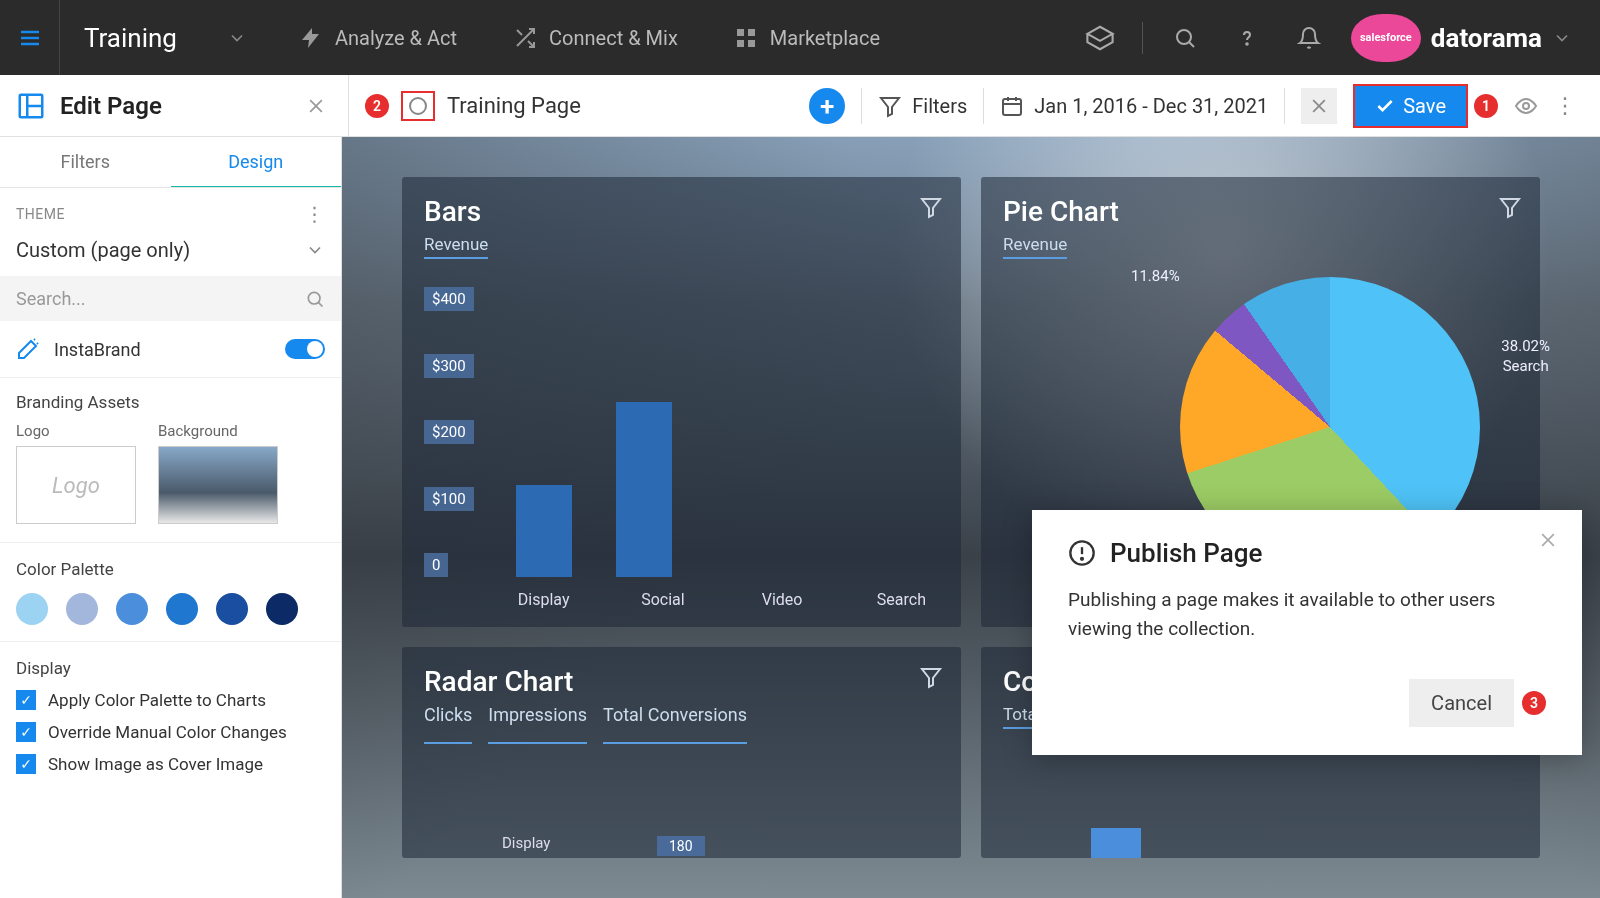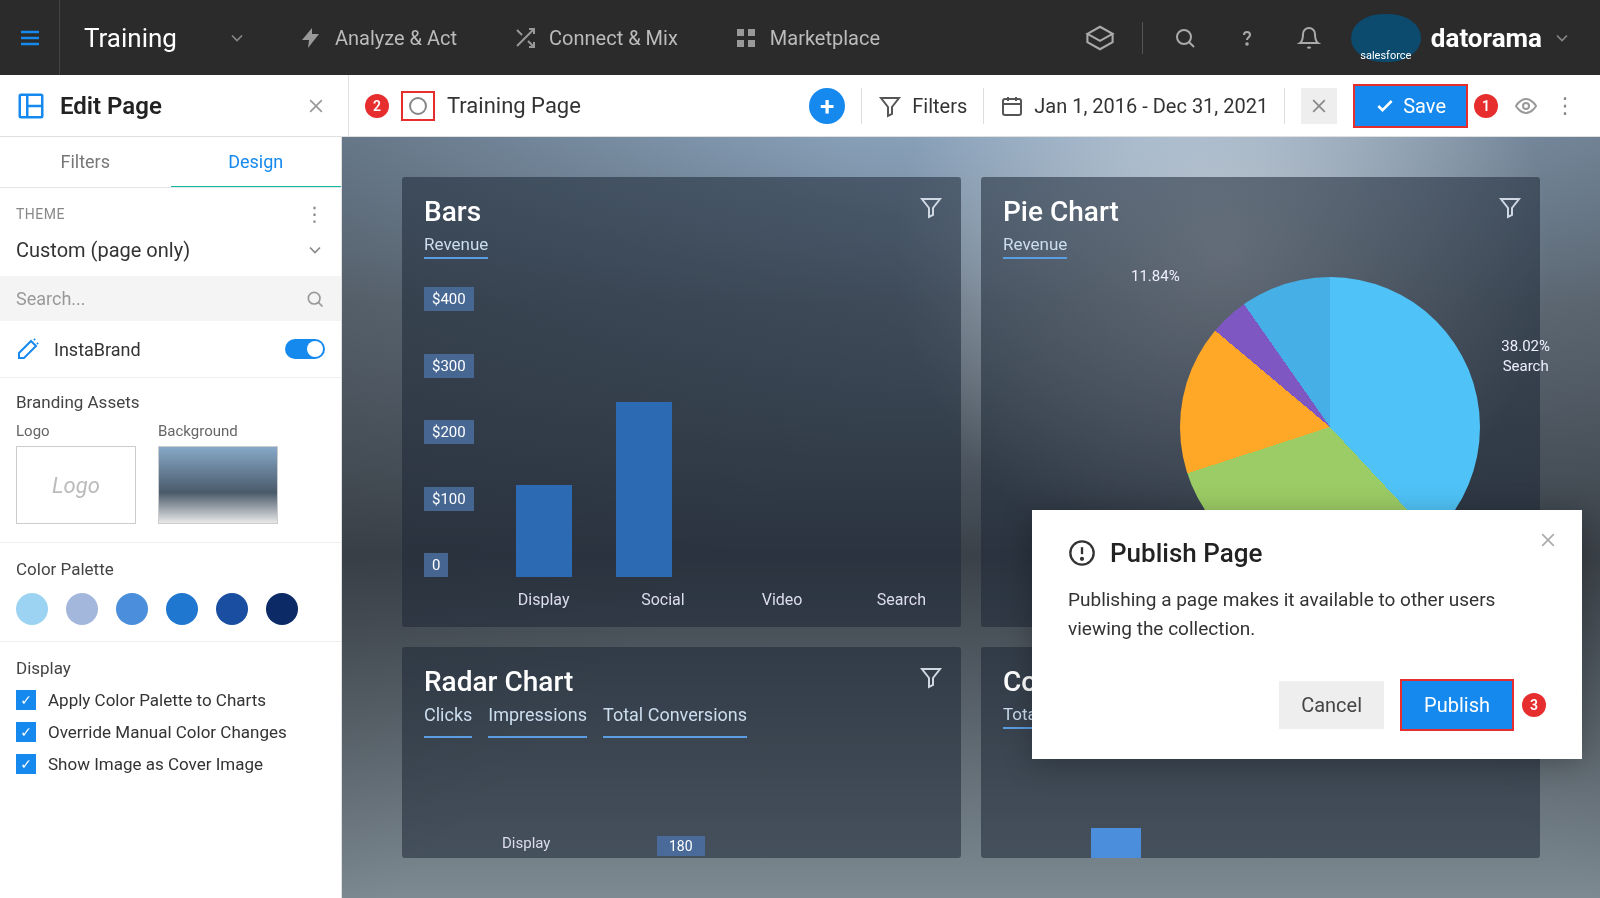--- a/index.html
+++ b/index.html
@@ -10,21 +10,21 @@
 .hamburger { width: 60px; height: 75px; display: flex; align-items: center; justify-content: center; border-right: 1px solid #444; }
 .hamburger svg { stroke: #1589ee; }
 .workspace { display: flex; align-items: center; padding: 0 24px; gap: 50px; color: #fff; font-size: 26px; font-weight: 400; }
 .nav-tabs { display: flex; height: 75px; }
 .nav-tab { display: flex; align-items: center; gap: 12px; padding: 0 28px; color: #bbb; font-size: 20px; cursor: pointer; position: relative; }
 .nav-tab.active { background: #3a3a3a; color: #fff; }
 .nav-tab.active::after { content: ""; position: absolute; bottom: 0; left: 0; right: 0; height: 4px; background: #1589ee; }
 .nav-right { margin-left: auto; display: flex; align-items: center; gap: 22px; padding-right: 28px; }
 .nav-icon-btn { width: 40px; height: 40px; display: flex; align-items: center; justify-content: center; color: #aaa; }
 .brand { display: flex; align-items: center; gap: 10px; }
-.sf-cloud { width: 70px; height: 48px; background: #0c4a6e; border-radius: 50% / 55%; position: relative; display: flex; align-items: flex-end; justify-content: center; color: #fff; font-size: 11px; font-weight: 400; }
+.sf-cloud { width: 70px; height: 48px; background: #ec4899; border-radius: 50% / 55%; position: relative; display: flex; align-items: center; justify-content: center; color: #fff; font-size: 11px; font-weight: 700; }
 .brand-text { color: #fff; font-size: 26px; font-weight: 700; }
 .divider-v { width: 1px; height: 32px; background: #555; }
 
 
 .subheader { height: 62px; border-bottom: 1px solid #e0e0e0; display: flex; align-items: center; background: #fff; }
 .subheader-left { display: flex; align-items: center; padding: 0 16px; gap: 14px; }
 .edit-icon { color: #1589ee; }
 .subheader-title { font-size: 24px; font-weight: 600; color: #222; }
 .sub-close { margin-left: auto; color: #888; }
 .sub-sep { width: 1px; height: 62px; background: #e0e0e0; margin: 0 6px; }
@@ -74,21 +74,21 @@
 .canvas::before { content:""; position:absolute; inset:0; background:
    radial-gradient(circle at 70% 15%, rgba(255,255,255,0.5), transparent 30%),
    linear-gradient(135deg, rgba(50,55,60,0.5) 0%, transparent 40%),
    linear-gradient(225deg, rgba(60,65,70,0.45) 0%, transparent 38%);
 }
 .widgets-grid { position: absolute; inset: 40px 60px; display: grid; grid-template-columns: 1fr 1fr; grid-template-rows: 450px 1fr; gap: 20px; }
 .widget { background: rgba(30,40,55,0.55); border-radius: 3px; padding: 18px 22px; color: #e8e8e8; position: relative; }
 .widget-title { font-size: 28px; font-weight: 500; color: #fff; }
 .widget-sub { font-size: 17px; color: #cde; border-bottom: 2px solid #5a9de0; display: inline-block; margin-top: 6px; padding-bottom: 3px; }
 .widget-subs { display: flex; gap: 16px; margin-top: 6px; }
-.widget-subs span { font-size: 18px; color: #cde; border-bottom: 2px solid #5a9de0; padding-bottom: 11px; }
+.widget-subs span { font-size: 18px; color: #cde; border-bottom: 2px solid #5a9de0; padding-bottom: 17px; }
 .widget-filter-icon { position: absolute; top: 18px; right: 18px; color: #cfd8e3; }
 
 
 .bars-area { position: absolute; left: 22px; right: 22px; bottom: 18px; top: 110px; }
 .y-axis { position: absolute; left: 0; top: 0; bottom: 32px; width: 60px; display: flex; flex-direction: column; justify-content: space-between; }
 .ytick { background: rgba(75,110,160,0.85); color: #fff; font-size: 15px; padding: 3px 8px; width: fit-content; }
 .bar-plot { position: absolute; left: 72px; right: 0; bottom: 32px; top: 12px; display: flex; align-items: flex-end; gap: 44px; justify-content: flex-start; padding-left: 20px;}
 .bar { width: 56px; background: #2c6bb3; }
 .x-labels { position: absolute; left: 72px; right: 0; bottom: 0; display: flex; gap: 44px; padding-left: 10px;}
 .x-labels span { width: 76px; text-align: center; font-size: 16px; color: #dde; }
@@ -428,18 +428,17 @@
             <line x1="12" y1="7" x2="12" y2="13"></line>
             <circle cx="12" cy="17" r="0.8" fill="#333"></circle>
           </svg>
         <span class="modal-title">Publish Page</span>
       </div>
       <div class="modal-body">
         <p>Publishing a page makes it available to other users viewing the collection.</p>
       </div>
       <div class="modal-actions">
         <div class="btn-cancel">Cancel</div>
-        <div class="btn-publish">Publish</div>
         <span class="num-badge" style="margin-left:-8px;">3</span>
       </div>
     </div>
   </div>
 </div>
 
 </body></html>

